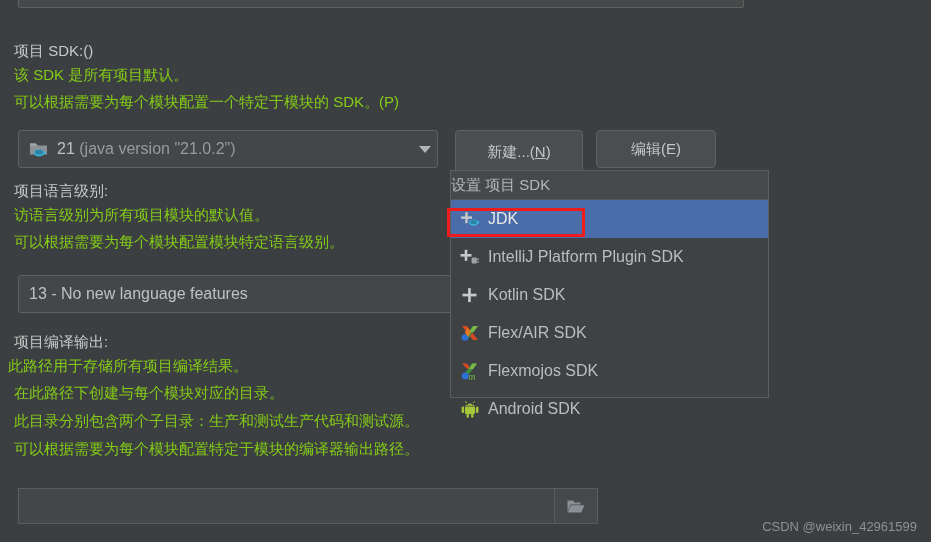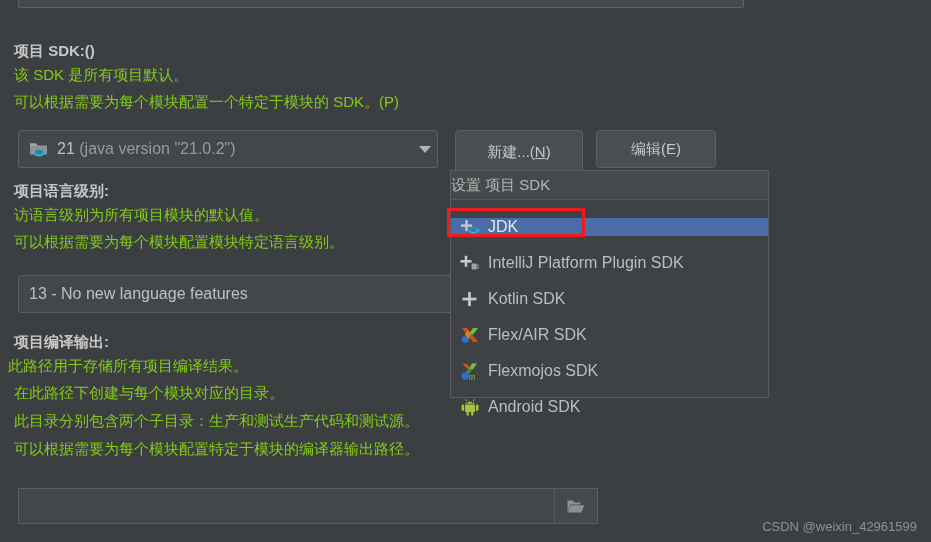--- a/index.html
+++ b/index.html
@@ -27,21 +27,21 @@
     border: 1px solid #5e6060;
     background: #45494a;
     border-radius: 2px;
     box-sizing: border-box;
   }
 
   
   .section-title {
     position: absolute;
     font-size: 15px;
-    font-weight: bold;
+    font-weight: normal;
     color: #c8c8c8;
     white-space: nowrap;
   }
   .desc-line {
     position: absolute;
     font-size: 15px;
     color: #84cc16;
     white-space: nowrap;
   }
 
@@ -114,28 +114,27 @@
   .popup-header {
     height: 28px;
     line-height: 28px;
     text-align: left;
     font-size: 15px;
     color: #b6b6b6;
     border-bottom: 1px solid #55585a;
     background: #46494b;
   }
   .menu-item {
-    height: 18px;
+    height: 38px;
     display: flex;
     align-items: center;
     padding-left: 8px;
     font-size: 16px;
     color: #bdbdbd;
     white-space: nowrap;
-    margin-top: 18px;
   }
   .menu-item.selected {
     background: #4a6ca8;
     color: #e8e8e8;
   }
   .menu-icon {
     width: 22px;
     height: 20px;
     margin-right: 7px;
     flex: none;

